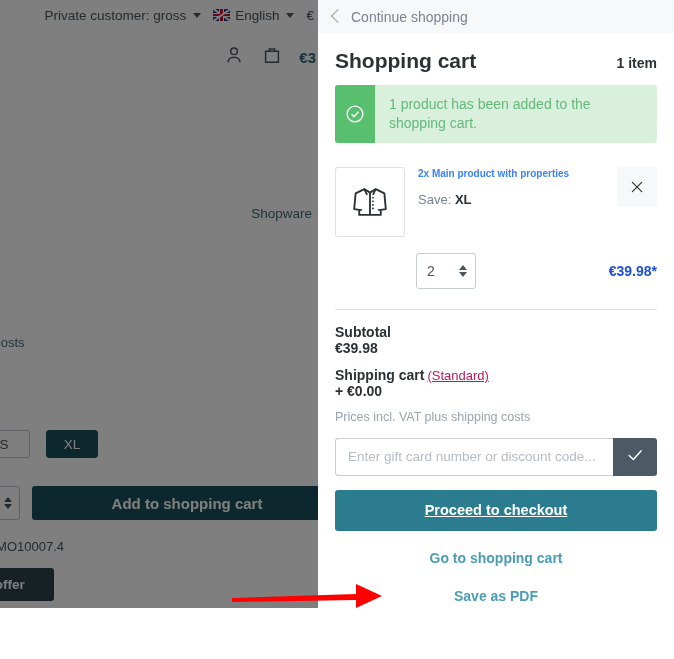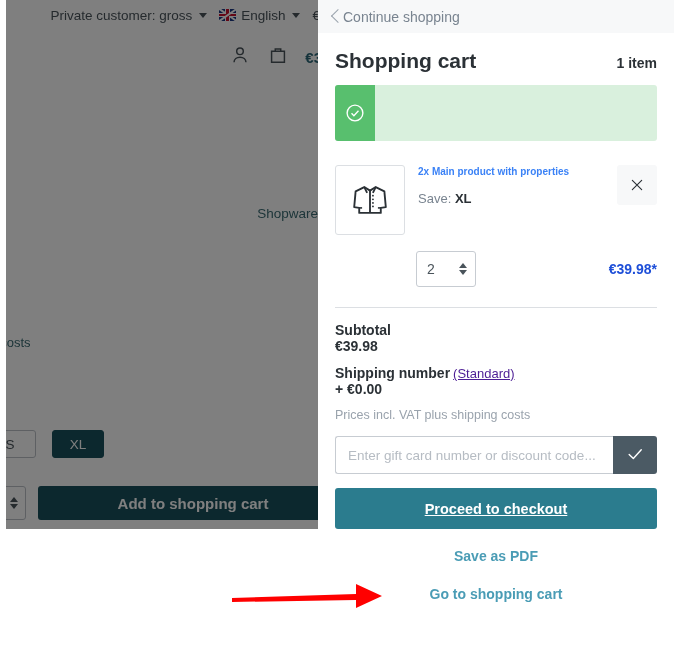--- a/index.html
+++ b/index.html
@@ -11,23 +11,23 @@
     height: 659px;
     overflow: hidden;
     font-family: "Liberation Sans", sans-serif;
     background: #ffffff;
     position: relative;
   }
 
   
   #page-backdrop {
     position: absolute;
-    left: 6px; top: 0;
+    left: 0; top: 0;
     width: 318px;
-    height: 529px;
+    height: 608px;
     background: #ffffff;
     overflow: hidden;
   }
   #page-backdrop .bg-inner {
     position: absolute;
     left: 0; top: 0;
     width: 318px;
     height: 639px;
     background: #ffffff;
   }
@@ -222,20 +222,21 @@
     height: 33px;
     background: #f7f8f9;
     display: flex;
     align-items: center;
     padding-left: 15px;
     box-sizing: border-box;
   }
   .continue-shopping {
     display: flex;
     align-items: center;
+    gap: 8px;
     color: #798490;
     font-size: 14px;
     cursor: pointer;
   }
   .chev-left {
     display: inline-block;
     width: 9px; height: 9px;
     border-left: 1.6px solid #9aa3ad;
     border-bottom: 1.6px solid #9aa3ad;
     transform: rotate(45deg);
@@ -380,21 +381,21 @@
     justify-content: space-between;
     align-items: baseline;
     font-size: 14px;
     font-weight: bold;
     color: #2b3136;
     margin-bottom: 11px;
     flex-direction: column;
   }
   .ship-link {
     font-weight: normal;
-    color: #4c1d95;
+    color: #be185d;
     text-decoration: underline;
     font-size: 13px;
     margin-left: 3px;
     cursor: pointer;
   }
   .vat-note {
     font-size: 12.5px;
     color: #9aa3ad;
     margin-bottom: 14px;
   }
@@ -545,20 +546,21 @@
       <div class="cart-count">1 item</div>
     </div>
 
     <div class="alert-success">
       <div class="alert-icon-box">
         <svg width="22" height="22" viewBox="0 0 24 24" fill="none" stroke="#ffffff" stroke-width="1.5">
           <circle cx="12" cy="12" r="8.6"></circle>
           <path d="M8.2 12.3l2.6 2.6 5-5.4"></path>
         </svg>
       </div>
+      <div class="alert-msg">1 product has been added to the shopping cart.</div>
     </div>
 
     <div class="product-row">
       <div class="product-thumb">
         <svg width="46" height="46" viewBox="0 0 64 64" fill="none" stroke="#2b3136" stroke-width="2.6" stroke-linejoin="round">
           <path d="M24 14 L32 19 L40 14 L52 20 L54 42 L47 43 L47 50 L17 50 L17 43 L10 42 L12 20 Z"></path>
           <path d="M32 19 L32 50"></path>
           <path d="M24 14 L28 22"></path>
           <path d="M40 14 L36 22"></path>
           <path d="M17 43 L21 43" stroke-width="2.2"></path>
@@ -593,40 +595,40 @@
 
     <div class="divider"></div>
 
     <div class="sum-row">
       <span>Subtotal</span>
       <span>€39.98</span>
     </div>
 
     <div class="sum-row">
       <span>
-        <span>Shipping number</span><span class="ship-link">(Standard)</span>
+        <span>Shipping cart</span><span class="ship-link">(Standard)</span>
       </span>
       <span>+ €0.00</span>
     </div>
 
     <div class="vat-note">Prices incl. VAT plus shipping costs</div>
 
     <div class="promo-row">
       <input class="promo-input" type="text" placeholder="Enter gift card number or discount code..." style="">
       <button class="promo-submit">
         <span>
           <svg width="20" height="20" viewBox="0 0 24 24" fill="none" stroke="#ffffff" stroke-width="1.7" stroke-linecap="round" stroke-linejoin="round">
             <path d="M5 12.5 L10 17.5 L19.5 7"></path>
           </svg>
         </span>
       </button>
     </div>
 
     <button class="btn-checkout">Proceed to checkout</button>
 
+    <a class="link-center">Go to shopping cart</a>
     <a class="link-center">Save as PDF</a>
-    <a class="link-center">Go to shopping cart</a>
   </div>
 </div>
 
 <svg id="annotation-arrow" viewBox="0 0 208 32">
   <path d="M0 18 L124 14 L124 4 L150 16 L124 28 L124 20 L0 22 Z" fill="#ff0000"></path>
 </svg>
 
 </body></html>

